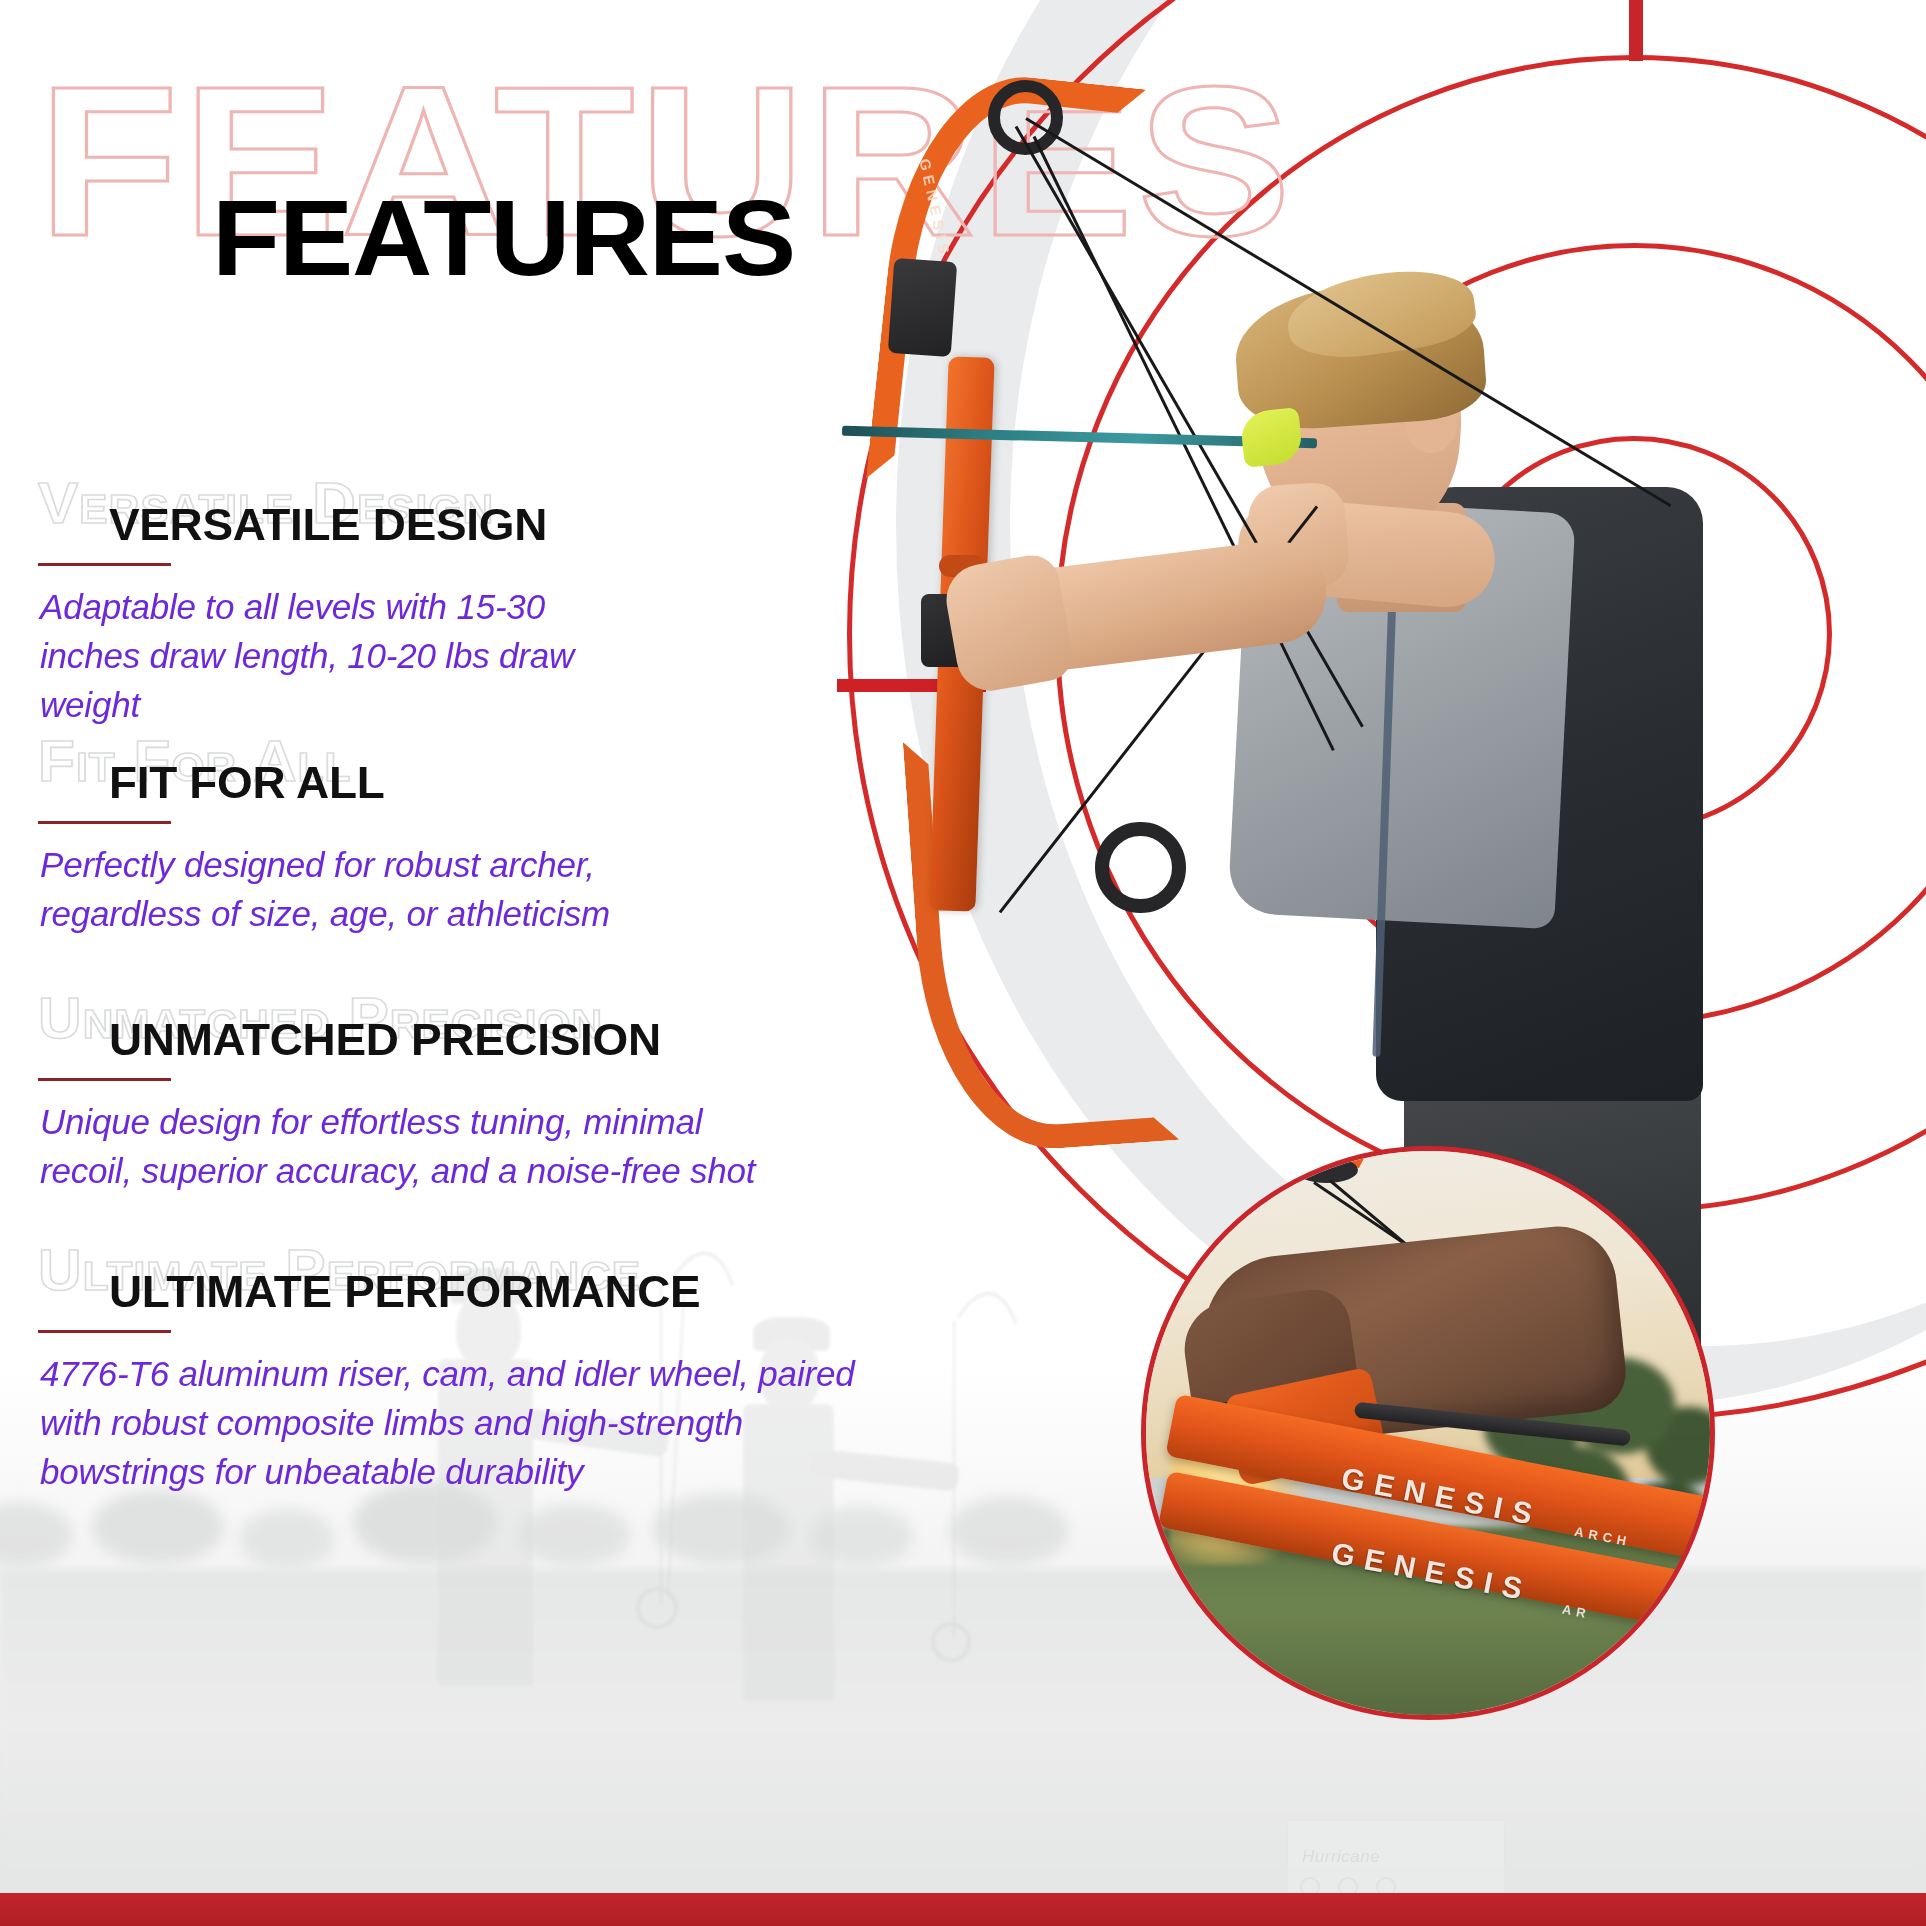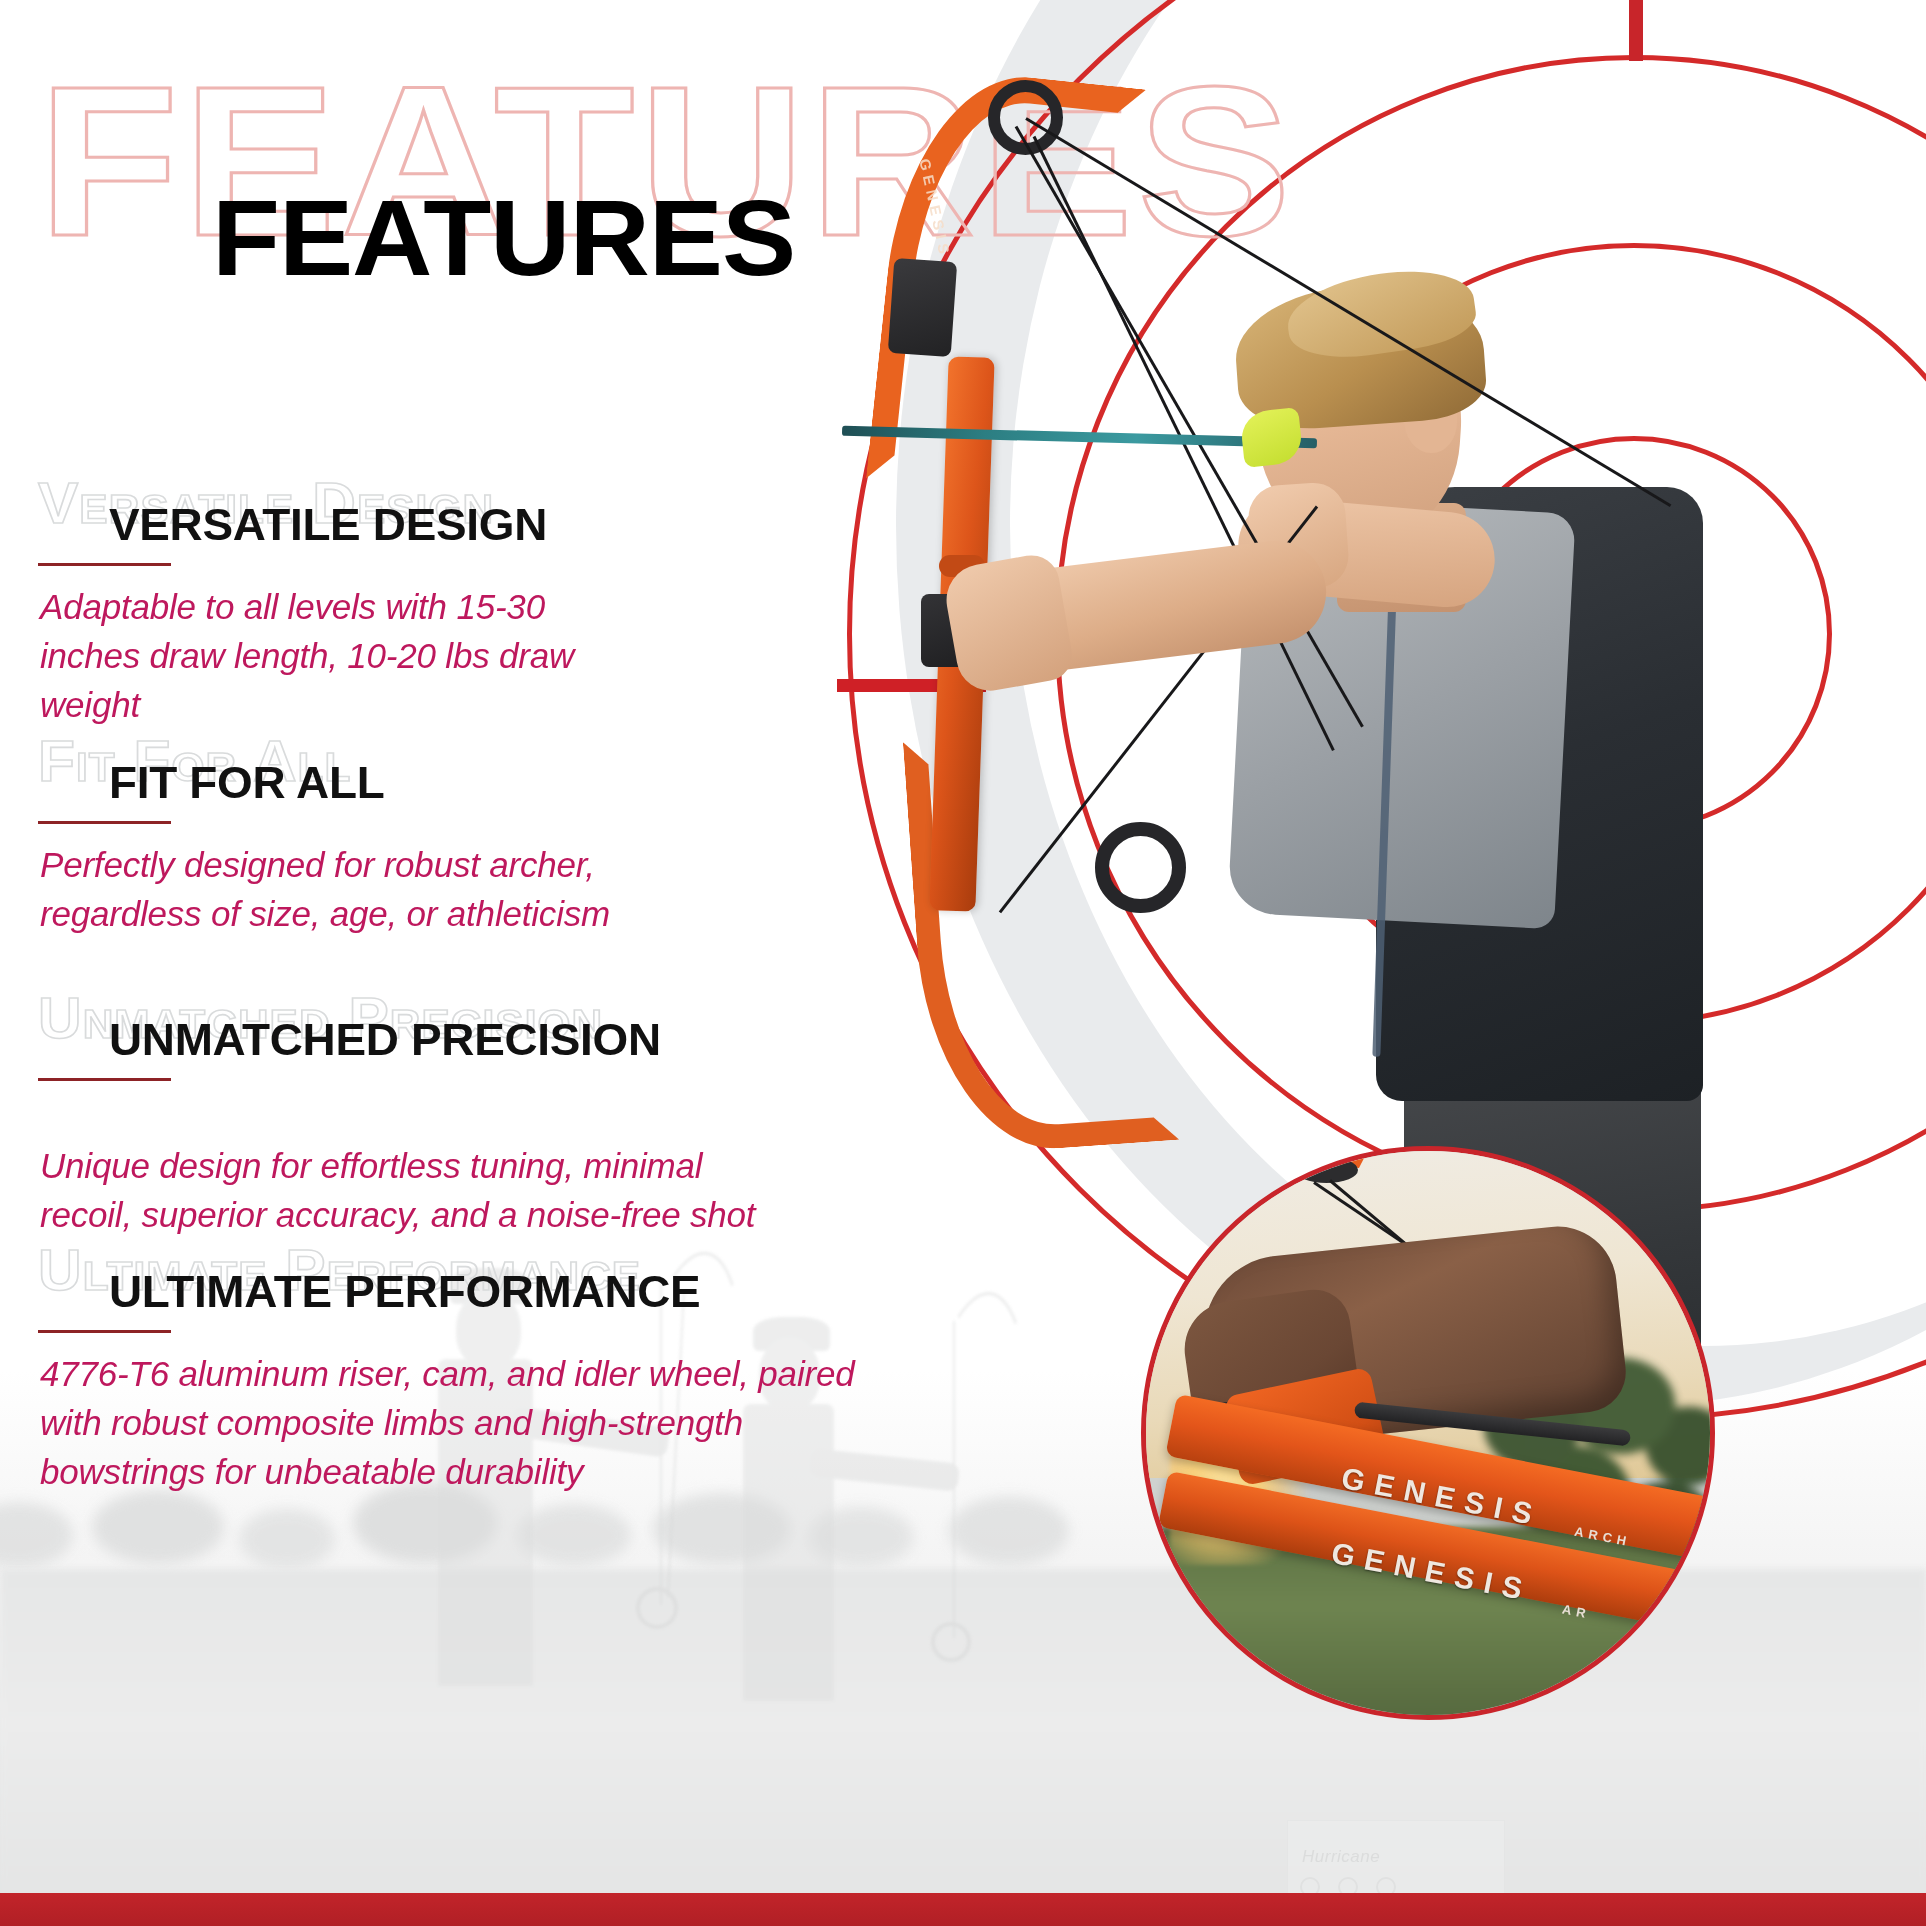--- a/index.html
+++ b/index.html
@@ -151,21 +151,21 @@
     color:#111111; white-space:nowrap; line-height:1;
     transform:scaleX(1.02); transform-origin:left top;
   }
   .feature .rule {
     position:absolute; left:0; top:88px;
     width:133px; height:3px; background:#8d2326;
   }
   .feature .desc {
     position:absolute; left:2px; top:107px;
     font-size:35px; font-style:italic; font-weight:400;
-    color:#be185d; line-height:1.40; letter-spacing:-0.2px;
+    color:#6d28d9; line-height:1.40; letter-spacing:-0.2px;
     width:871px;
   }
 
   
   .inset {
     position:absolute; left:1141px; top:1146px;
     width:574px; height:574px;
     border-radius:50%;
     border:5px solid #c9252b;
     overflow:hidden;
@@ -518,21 +518,21 @@
       <div class="ghost">Fit For All</div>
       <div class="heading">FIT FOR ALL</div>
       <div class="rule"></div>
       <div class="desc" style="width:693px;">Perfectly designed for robust archer, regardless of size, age, or athleticism</div>
     </div>
 
     <div class="feature" style="top:990px;">
       <div class="ghost">Unmatched Precision</div>
       <div class="heading">UNMATCHED PRECISION</div>
       <div class="rule"></div>
-      <div class="desc" style="width:752px;margin-top:44px;">Unique design for effortless tuning, minimal recoil, superior accuracy, and a noise-free shot</div>
+      <div class="desc" style="width:752px;">Unique design for effortless tuning, minimal recoil, superior accuracy, and a noise-free shot</div>
     </div>
 
     <div class="feature" style="top:1242px;">
       <div class="ghost">Ultimate Performance</div>
       <div class="heading">ULTIMATE PERFORMANCE</div>
       <div class="rule"></div>
       <div class="desc" style="width:851px;">4776-T6 aluminum riser, cam, and idler wheel, paired with robust composite limbs and high-strength bowstrings for unbeatable durability</div>
     </div>
 
   </div>

